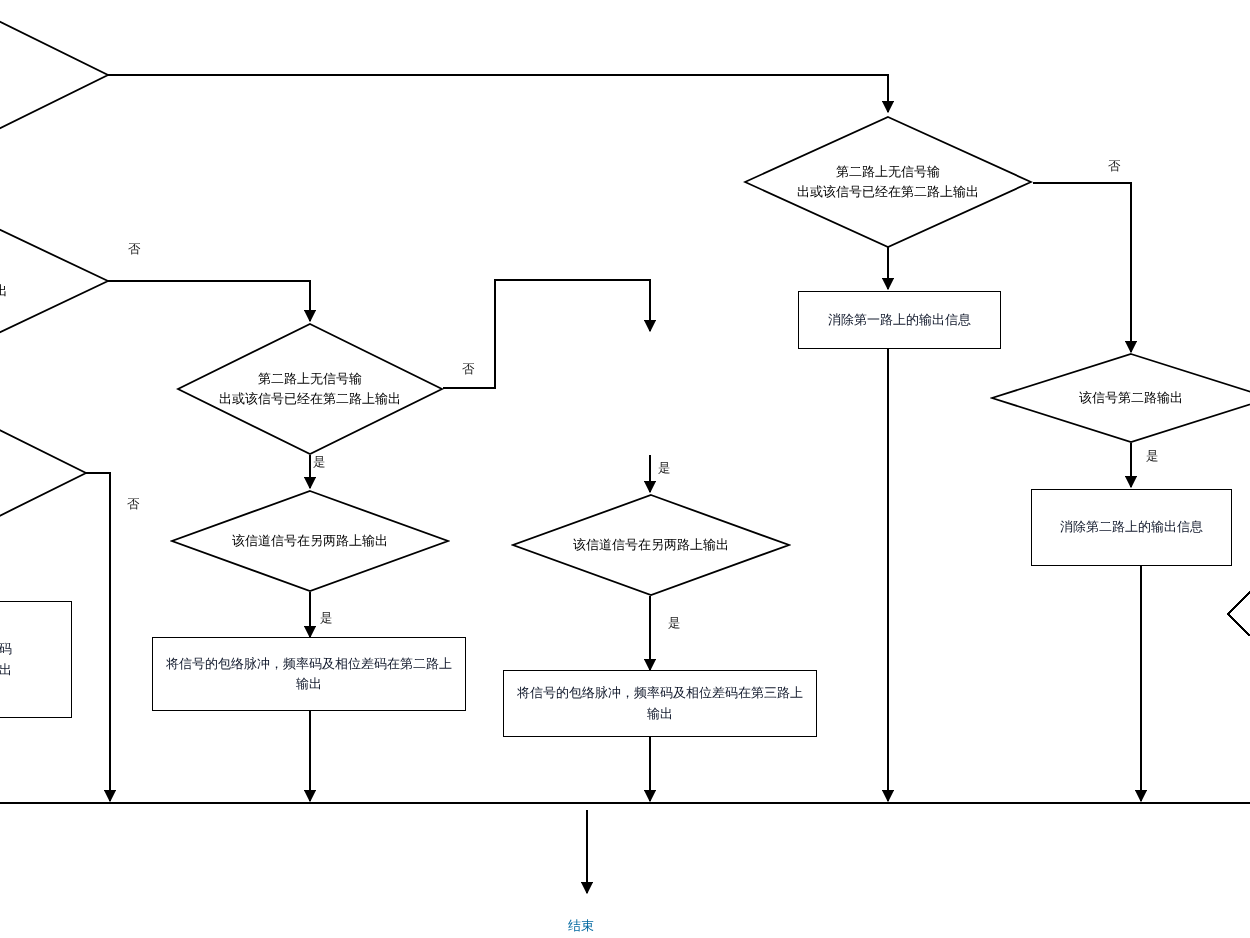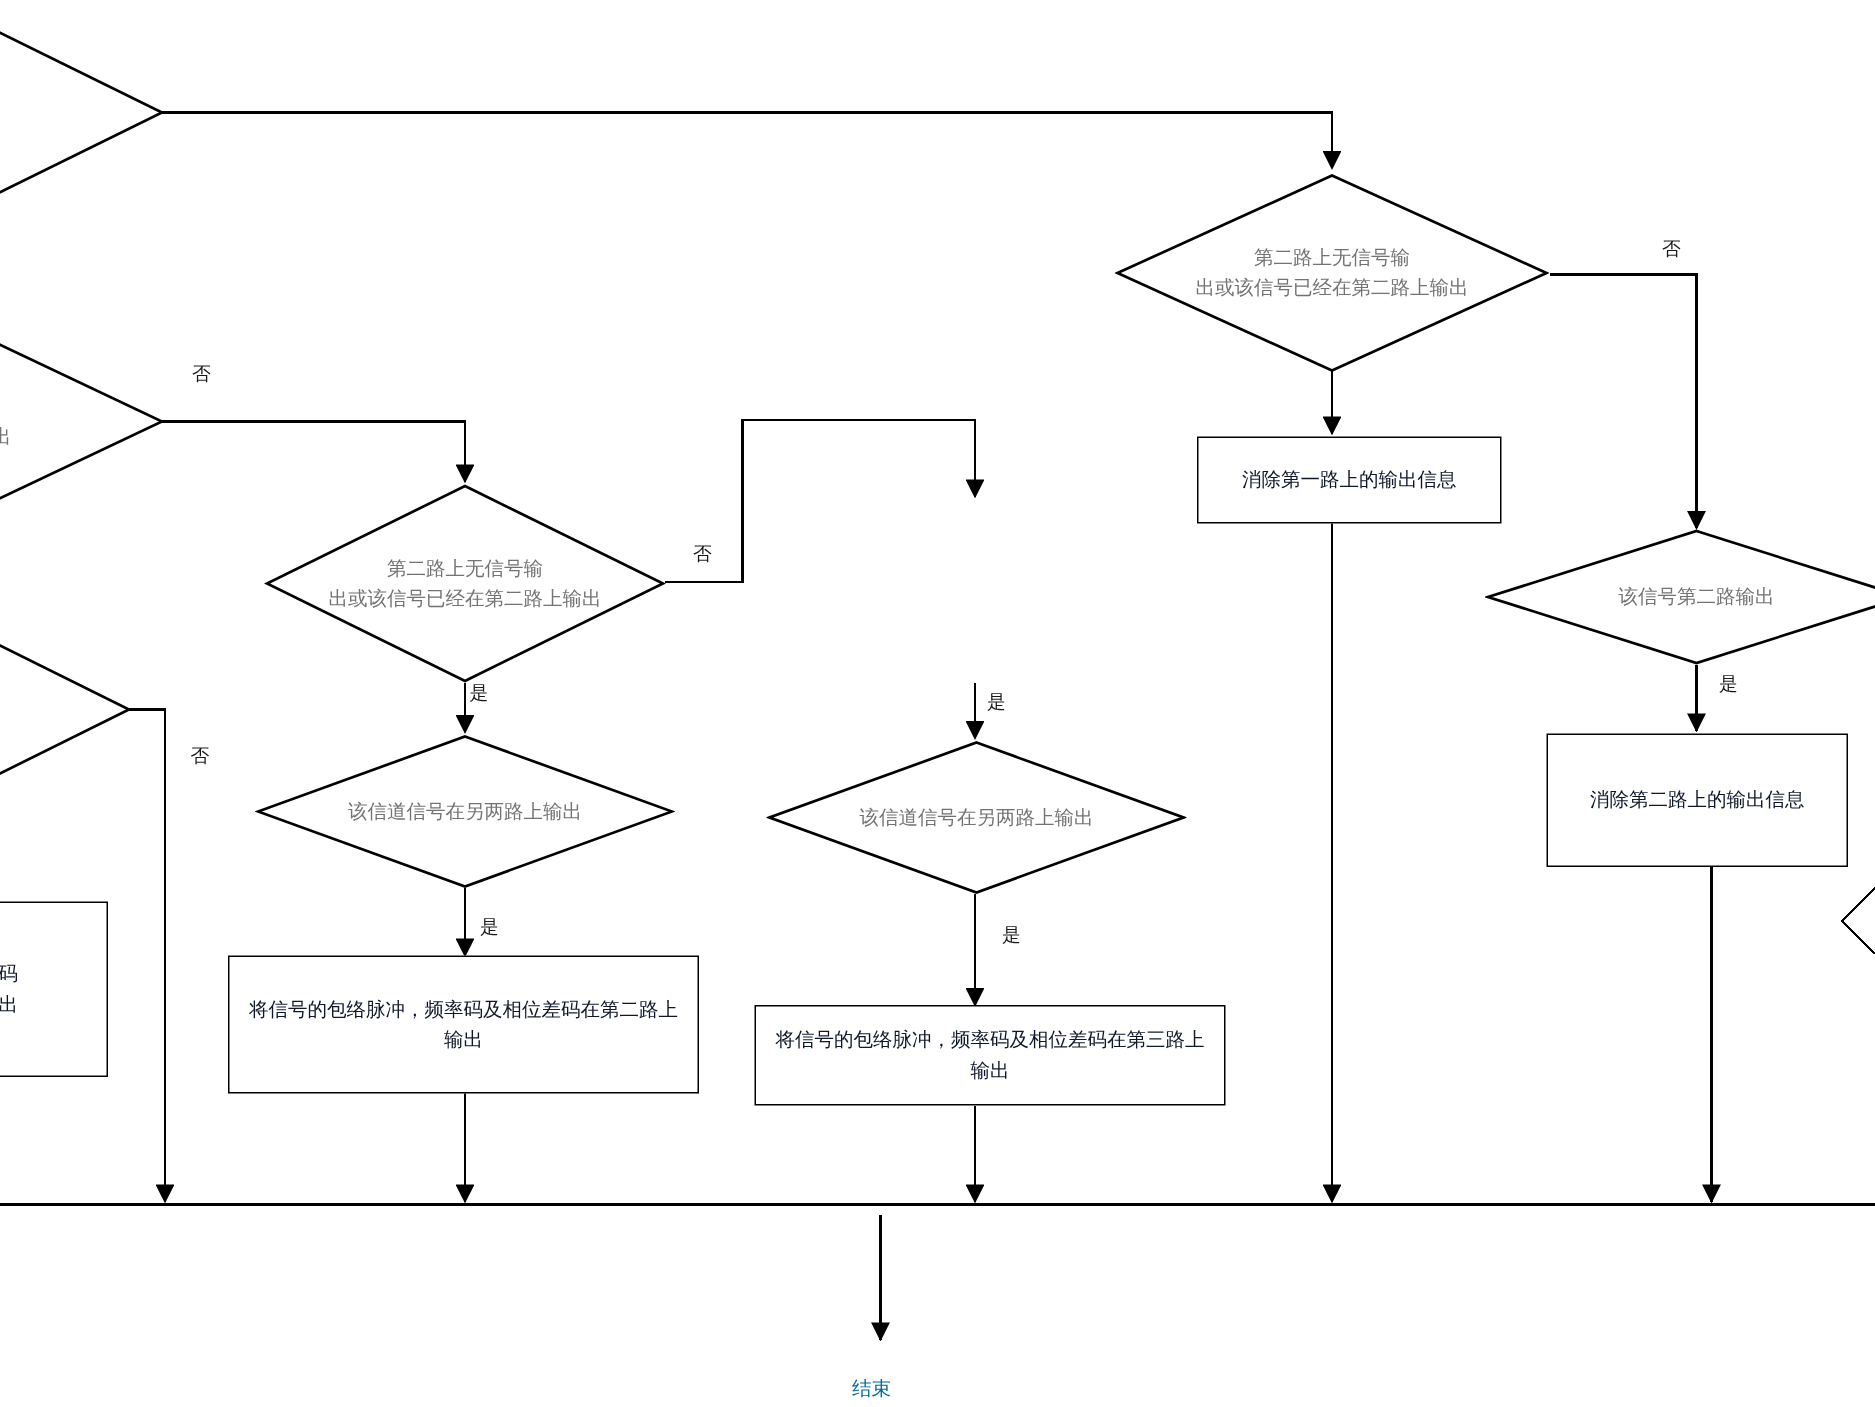--- a/index.html
+++ b/index.html
@@ -42,21 +42,21 @@
     font-size: 13px;
     line-height: 1.55;
     padding: 4px 10px;
   }
   
   .dec {
     display: flex;
     align-items: center;
     justify-content: center;
     text-align: center;
-    color: #737373;
+    color: #000000;
     font-size: 13px;
     line-height: 1.55;
     pointer-events: none;
   }
   .dec .dec-svg {
     position: absolute;
     left: 0;
     top: 0;
   }
   .dec .dec-txt {
@@ -167,21 +167,21 @@
 
   <div class="node proc" style="left:798px; top:291px; width:203px; height:58px;">消除第一路上的输出信息</div>
 
   <div class="node dec" style="left:990px; top:352px; width:282px; height:92px;">
     <svg class="dec-svg" width="282" height="92" viewBox="0 0 282 92">
       <polygon points="141,2 280,46 141,90 2,46" fill="#ffffff" stroke="#000000" stroke-width="1.8"></polygon>
     </svg>
     <div class="dec-txt">该信号第二路输出</div>
   </div>
 
-  <div class="node proc" style="left:1031px; top:489px; width:201px; height:89px;">消除第二路上的输出信息</div>
+  <div class="node proc" style="left:1031px; top:489px; width:201px; height:77px;">消除第二路上的输出信息</div>
 
   <div class="node dec" style="left:176px; top:322px; width:268px; height:134px;">
     <svg class="dec-svg" width="268" height="134" viewBox="0 0 268 134">
       <polygon points="134,2 266,67 134,132 2,67" fill="#ffffff" stroke="#000000" stroke-width="1.8"></polygon>
     </svg>
     <div class="dec-txt">第二路上无信号输
 出或该信号已经在第二路上输出</div>
   </div>
 
 
@@ -192,21 +192,21 @@
     <div class="dec-txt">该信道信号在另两路上输出</div>
   </div>
 
   <div class="node dec" style="left:511px; top:493px; width:280px; height:104px;">
     <svg class="dec-svg" width="280" height="104" viewBox="0 0 280 104">
       <polygon points="140,2 278,52 140,102 2,52" fill="#ffffff" stroke="#000000" stroke-width="1.8"></polygon>
     </svg>
     <div class="dec-txt">该信道信号在另两路上输出</div>
   </div>
 
-  <div class="node proc" style="left:152px; top:637px; width:314px; height:92px;">将信号的包络脉冲，频率码及相位差码在第二路上输出</div>
+  <div class="node proc" style="left:152px; top:637px; width:314px; height:74px;">将信号的包络脉冲，频率码及相位差码在第二路上输出</div>
 
   <div class="node proc" style="left:503px; top:670px; width:314px; height:67px;">将信号的包络脉冲，频率码及相位差码在第三路上输出</div>
 
   <div class="endlabel" style="left:568px; top:917px;">结束</div>
 
   <div class="edgelabel" style="left:128px; top:243px;">否</div>
 
   <div class="edgelabel" style="left:462px; top:363px;">否</div>
 
   <div class="edgelabel" style="left:1108px; top:160px;">否</div>

